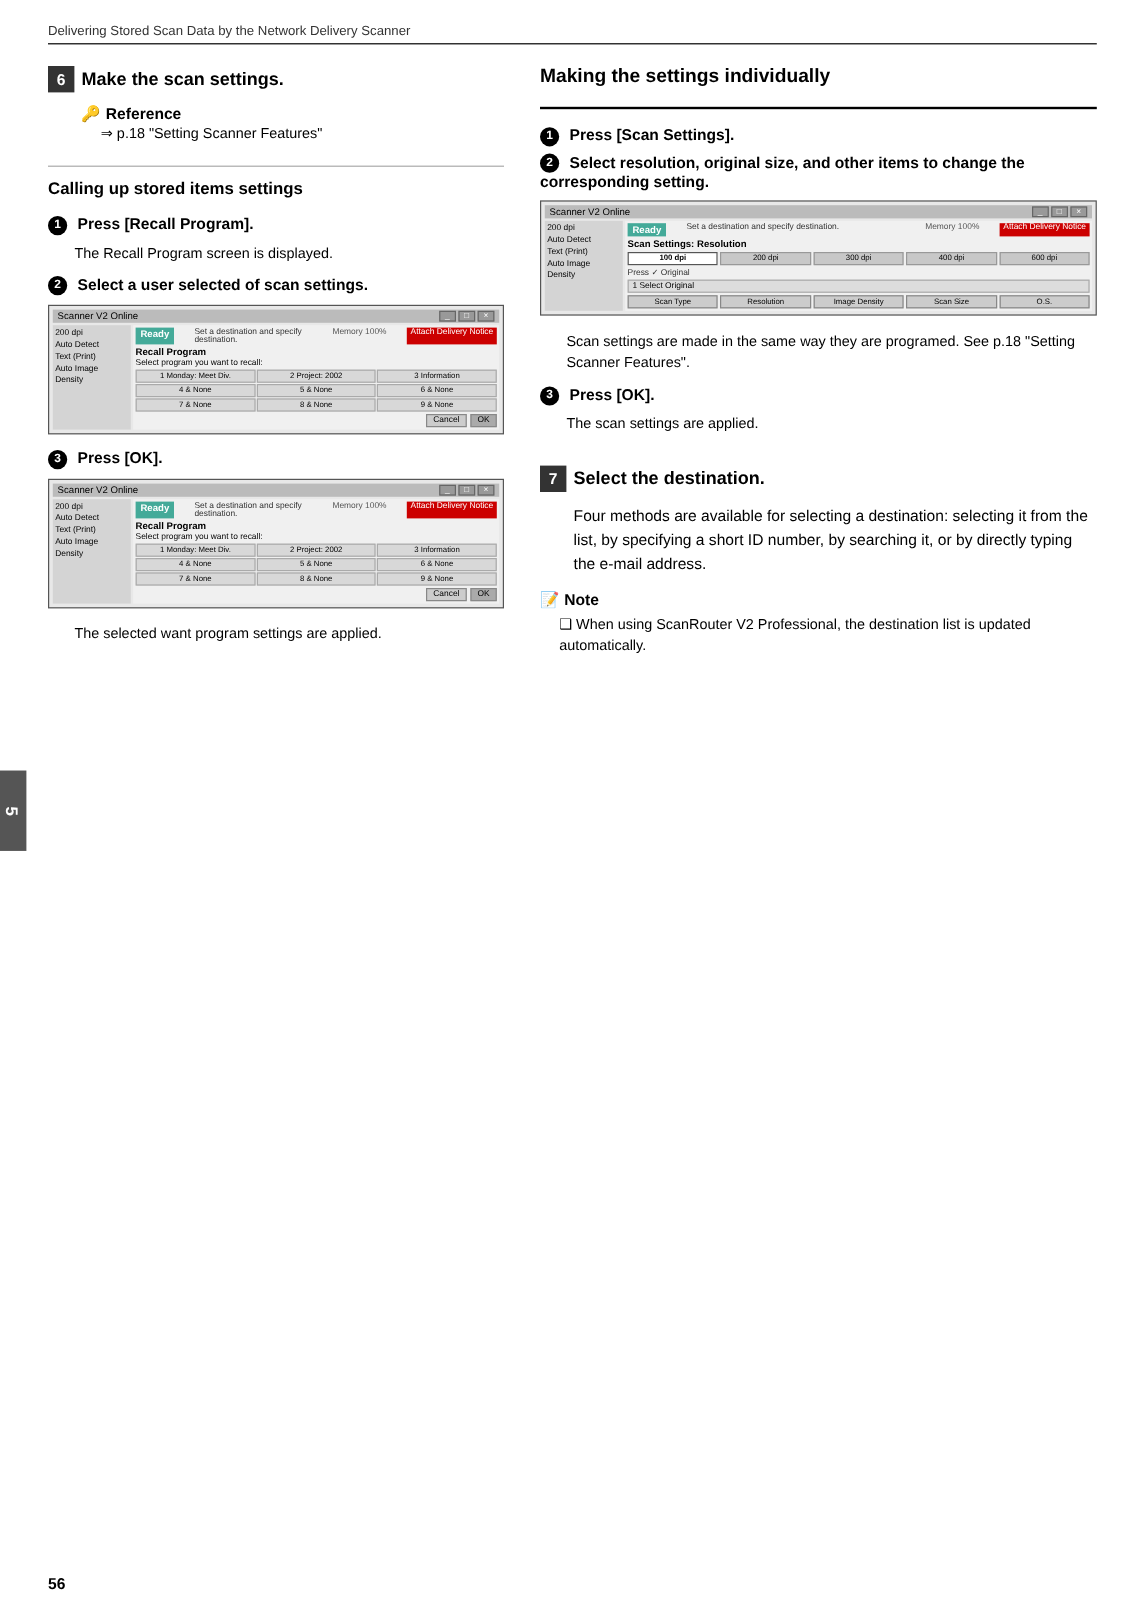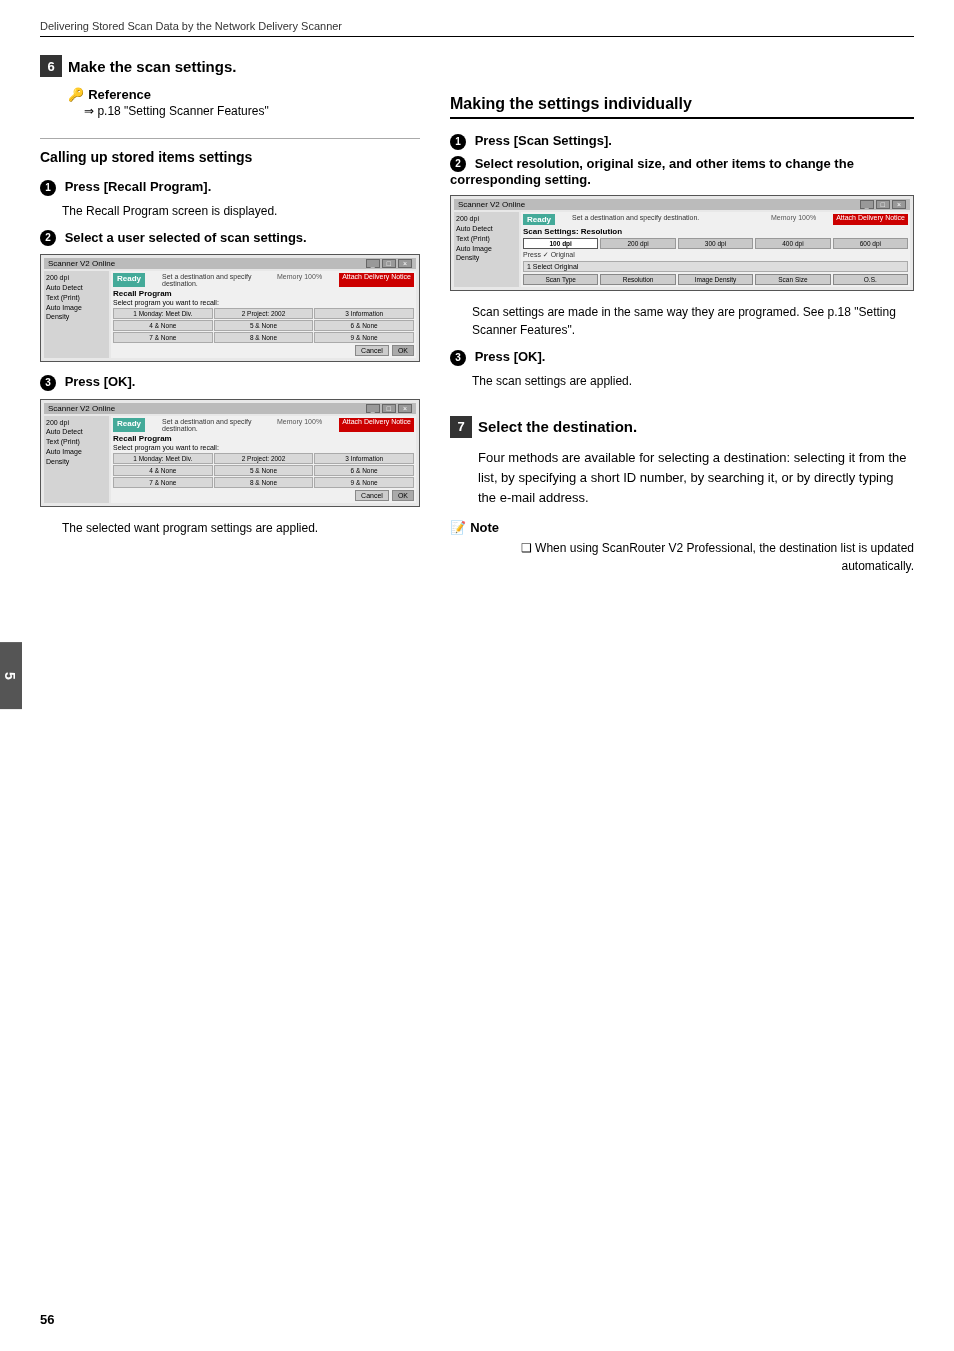--- a/index.html
+++ b/index.html
@@ -206,21 +206,20 @@
       font-weight: bold;
       display: flex;
       align-items: center;
       gap: 4px;
       margin-bottom: 4px;
     }
     .note-item {
       margin-left: 16px;
       font-size: 12px;
       line-height: 1.5;
-      text-align: right;
     }
     .note-item::before {
       content: "❑ ";
     }
     .page-number {
       position: absolute;
       bottom: 24px;
       left: 40px;
       font-size: 13px;
       font-weight: bold;
@@ -403,21 +402,21 @@
           </div>
         </div>
       </div>
 
       <div class="step-body">The selected want program settings are applied.</div>
 
     </div>
 
     <div class="right-col">
 
-      <div style="border-bottom: 2px solid #000; margin-bottom: 14px; padding-bottom: 4px; margin-top: 40px;">
+      <div style="border-bottom: 2px solid #000; margin-bottom: 14px; padding-bottom: 16px;">
         <span style="font-size:16px; font-weight:bold;">Making the settings individually</span>
       </div>
 
       <div class="step-heading">
         <span class="step-num">1</span>
         <span>Press [Scan Settings].</span>
       </div>
 
       <div class="step-heading">
         <span class="step-num">2</span>

